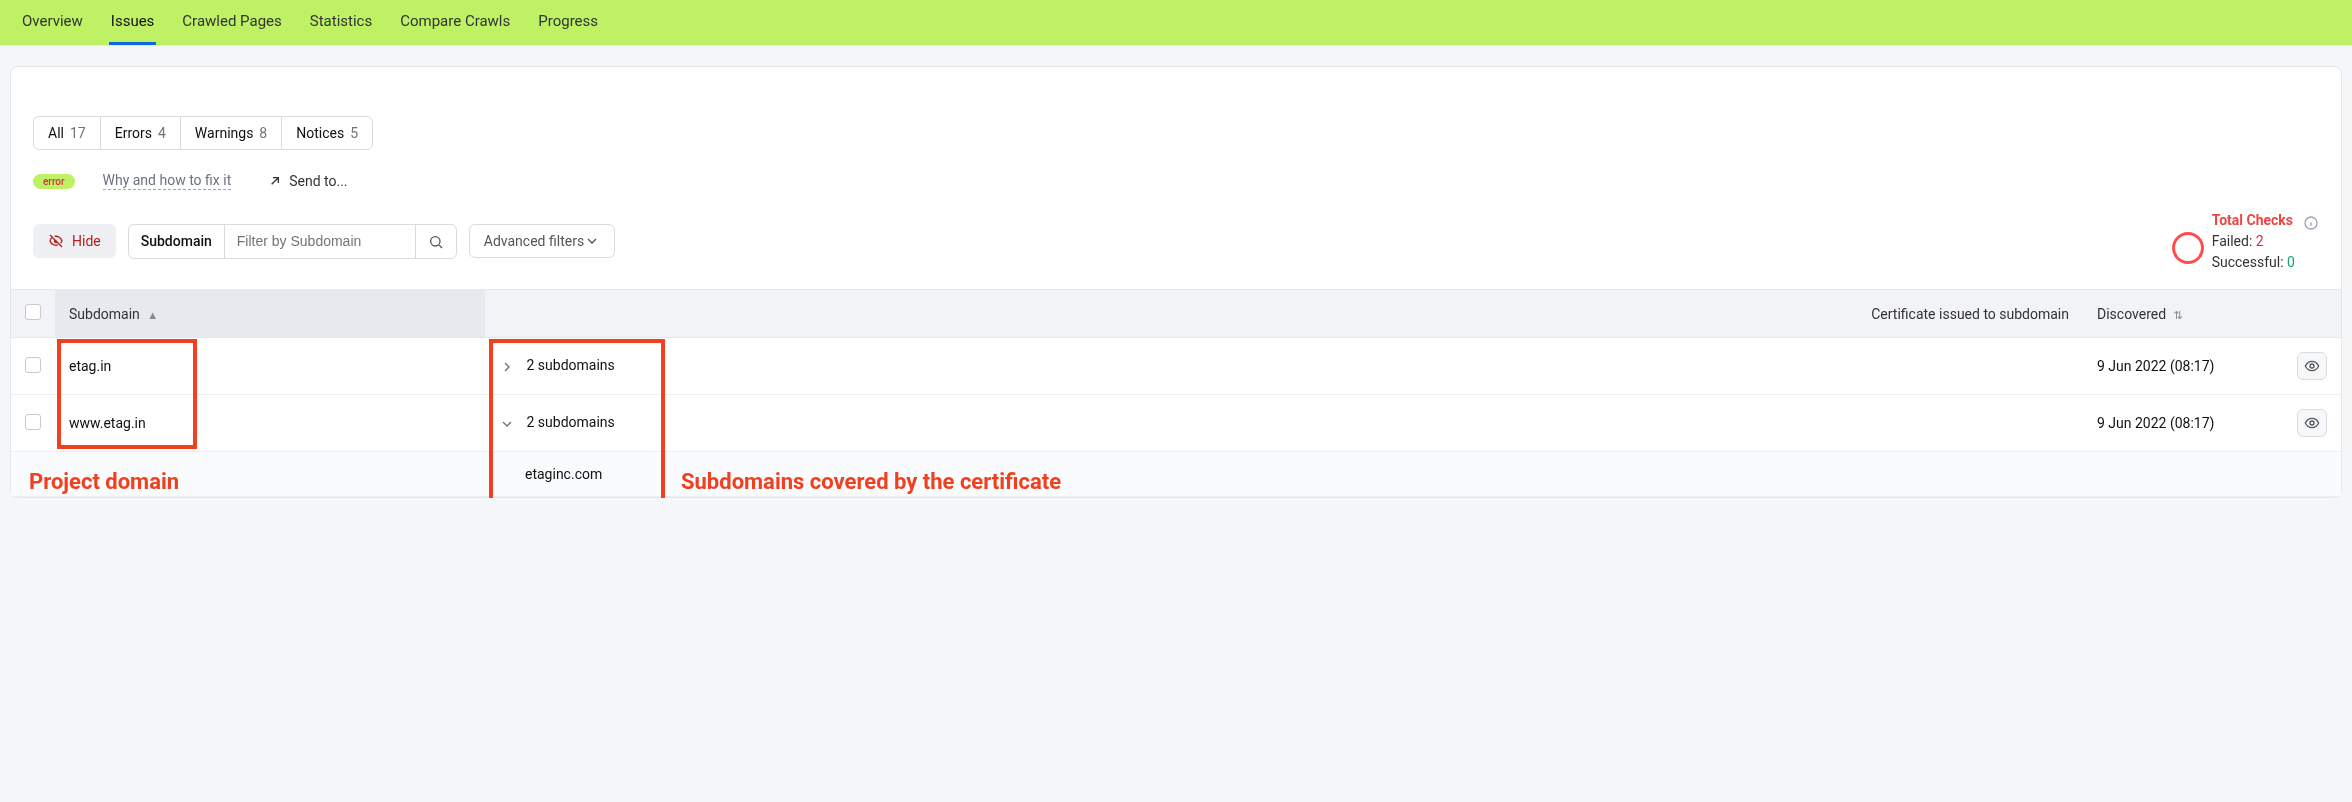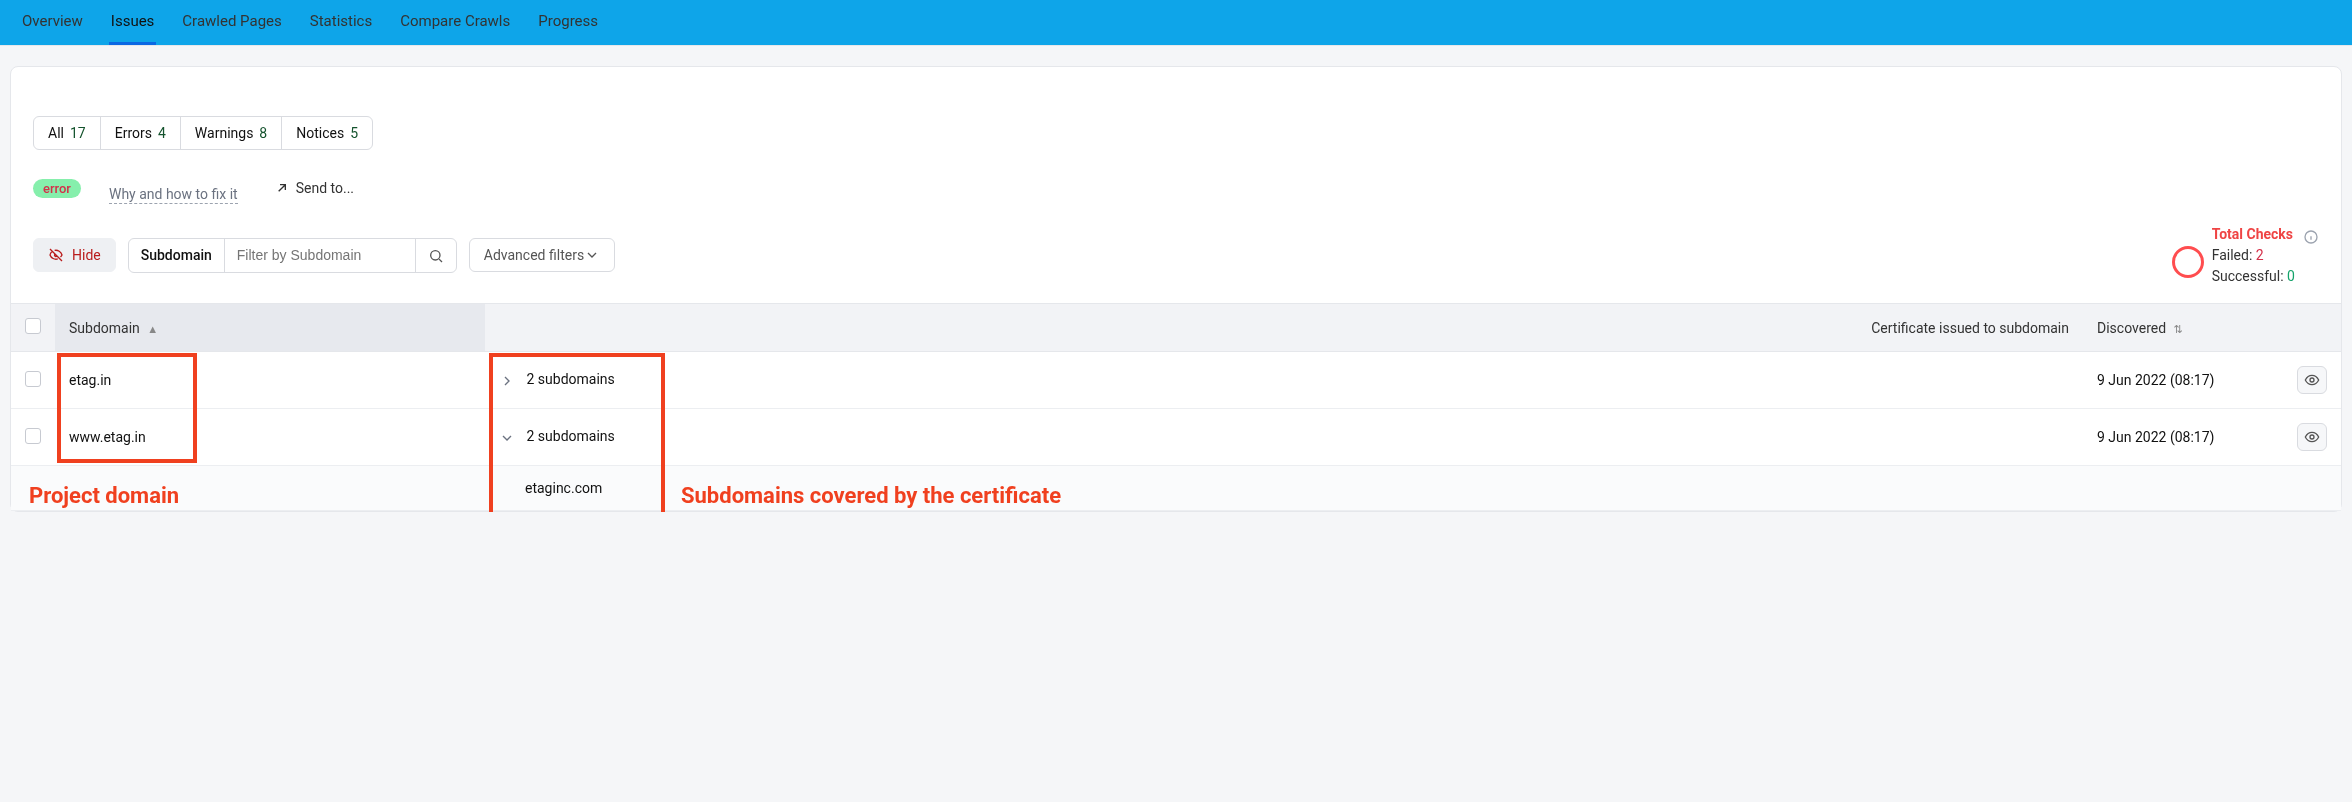--- a/index.html
+++ b/index.html
@@ -1,32 +1,32 @@
 <!DOCTYPE html>
 <html><head>
 <meta charset="utf-8">
 <style>
   * { box-sizing: border-box; margin: 0; padding: 0; }
   body { font-family: -apple-system, BlinkMacSystemFont, "Segoe UI", Roboto, sans-serif; background: #f5f6f8; color: #111; font-size: 14px; }
   
-  .tabs-bar { display: flex; gap: 24px; padding: 0 20px; border-bottom: 1px solid #e5e7eb; background: #0ea5e9; }
+  .tabs-bar { display: flex; gap: 24px; padding: 0 20px; border-bottom: 1px solid #e5e7eb; background: #bef264; }
   .tab { padding: 12px 2px; cursor: pointer; color: #333; font-size: 15px; }
   .tab.active { color: #111; border-bottom: 3px solid #0b68e3; font-weight: 400; }
 
   .panel { margin: 20px 10px 0 10px; background: #fff; border: 1px solid #e5e7eb; border-radius: 8px; padding: 22px 22px 0 22px; }
   
   .pill-row { display: inline-flex; border: 1px solid #d9dbe0; border-radius: 6px; overflow: hidden; margin-top: 27px; }
   .pill { padding: 8px 14px; border-right: 1px solid #d9dbe0; cursor: pointer; display: flex; gap: 6px; align-items: baseline; }
   .pill:last-child { border-right: none; }
-  .pill .cnt { color: #14532d; }
+  .pill .cnt { color: #737373; }
 
   .heading-row { display: flex; align-items: center; gap: 16px; margin-top: 22px; flex-wrap: wrap; }
   .heading-text { font-size: 19px; font-weight: 700; }
-  .badge-error { background: #86efac; color: #d43049; border-radius: 12px; padding: 2px 10px; font-size: 13px; font-weight: 500; }
-  .link-dotted { color: #6b7280; border-bottom: 1px dashed #9ca3af; cursor: pointer; padding-bottom: 1px; margin-left: 12px; margin-top: 14px; }
+  .badge-error { background: #bef264; color: #d43049; border-radius: 12px; padding: 2px 10px; font-size: 10px; font-weight: 500; }
+  .link-dotted { color: #6b7280; border-bottom: 1px dashed #9ca3af; cursor: pointer; padding-bottom: 1px; margin-left: 12px; }
   .send-to { display: inline-flex; align-items: center; gap: 6px; color: #333; cursor: pointer; margin-left: 20px; }
 
   .toolbar-row { display: flex; align-items: center; justify-content: space-between; margin-top: 20px; gap: 16px; }
   .toolbar-left { display: flex; align-items: center; gap: 12px; }
   .hide-btn { display: inline-flex; align-items: center; gap: 8px; background: #eef0f3; border: 1px solid #eef0f3; border-radius: 6px; padding: 8px 14px; cursor: pointer; color: #b91c1c; }
   .filter-group { display: inline-flex; border: 1px solid #d9dbe0; border-radius: 6px; overflow: hidden; }
   .filter-label { padding: 8px 12px; border-right: 1px solid #d9dbe0; font-weight: 500; }
   .filter-input { border: none; padding: 8px 12px; width: 190px; outline: none; font-size: 14px; }
   .filter-search { padding: 8px 12px; border-left: 1px solid #d9dbe0; cursor: pointer; color: #555; }
   .adv-filter { display: inline-flex; align-items: center; gap: 0; border: 1px solid #d9dbe0; border-radius: 6px; padding: 8px 14px; cursor: pointer; color: #555; }

